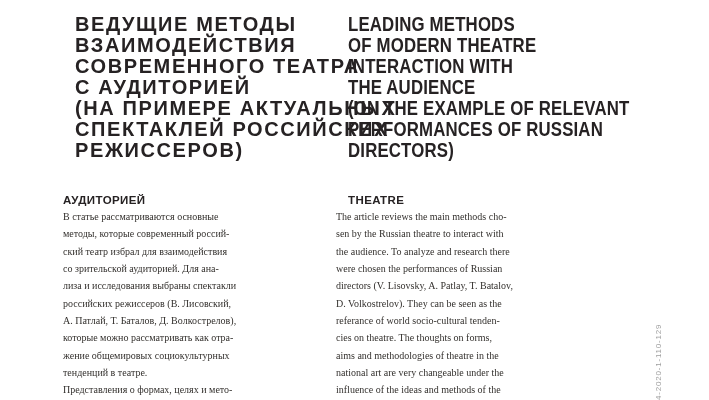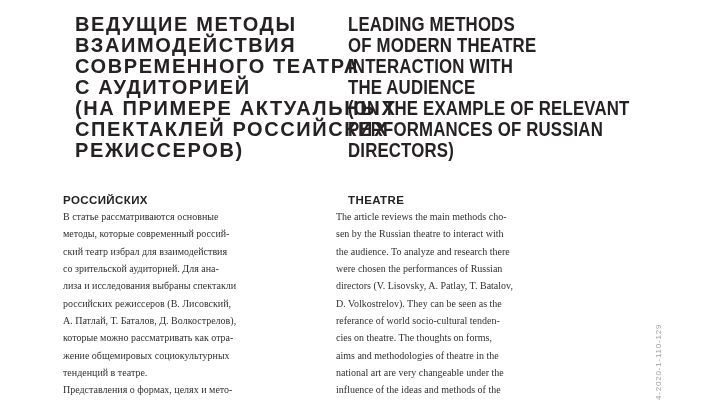--- a/index.html
+++ b/index.html
@@ -86,21 +86,21 @@
 РЕЖИССЕРОВ)</h1>
 
   <h1 class="article-title en">LEADING METHODS
 OF MODERN THEATRE
 INTERACTION WITH
 THE AUDIENCE
 (ON THE EXAMPLE OF RELEVANT
 PERFORMANCES OF RUSSIAN
 DIRECTORS)</h1>
 
-  <div class="section-heading ru">РОССИЙСКИХ</div>
+  <div class="section-heading ru">АУДИТОРИЕЙ</div>
 
   <div class="section-heading en">THEATRE</div>
 
   <div class="abstract-text ru">В статье рассматриваются основные
 методы, которые современный россий-
 ский театр избрал для взаимодействия
 со зрительской аудиторией. Для ана-
 лиза и исследования выбраны спектакли
 российских режиссеров (В. Лисовский,
 А. Патлай, Т. Баталов, Д. Волкострелов),

